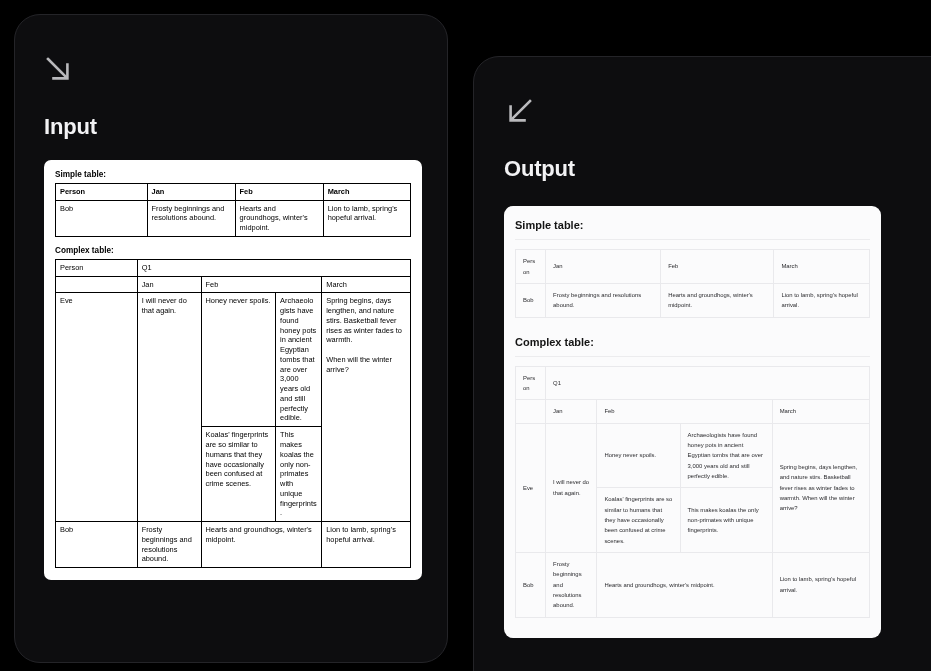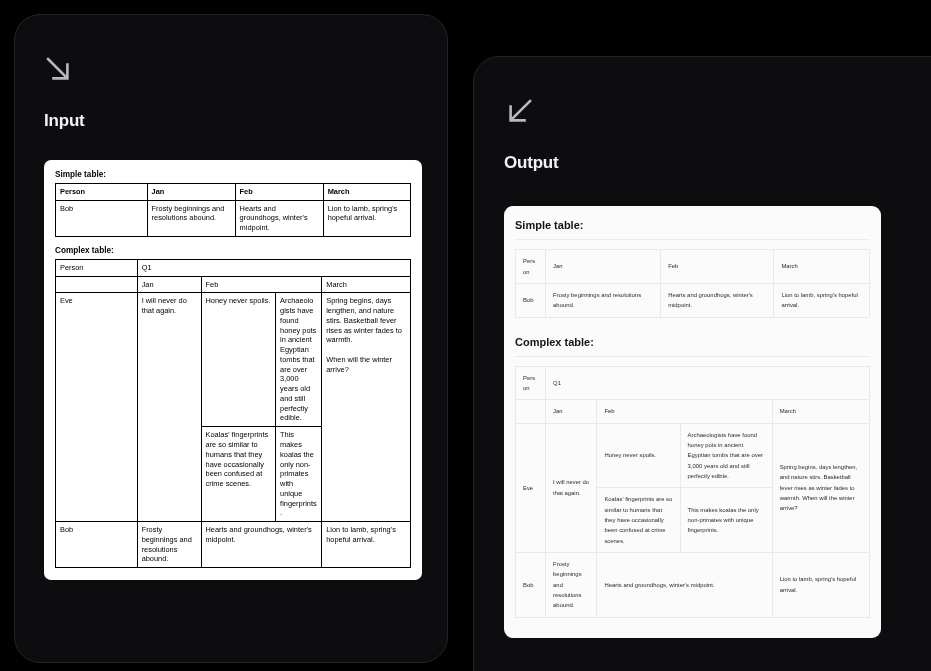--- a/index.html
+++ b/index.html
@@ -42,21 +42,21 @@
     height: 30px;
   }
   .panel-input  .arrow { left: 29px; }
   .panel-output .arrow { left: 30px; }
   .arrow svg { display: block; }
 
   
   .panel-title {
     position: absolute;
     top: 86px;
-    font-size: 17px;
+    font-size: 22px;
     font-weight: bold;
     color: #f2f2f4;
     letter-spacing: -0.2px;
     line-height: 1;
   }
   .panel-input  .panel-title { left: 29px; }
   .panel-output .panel-title { left: 30px; }
 
   
   .card-input {

